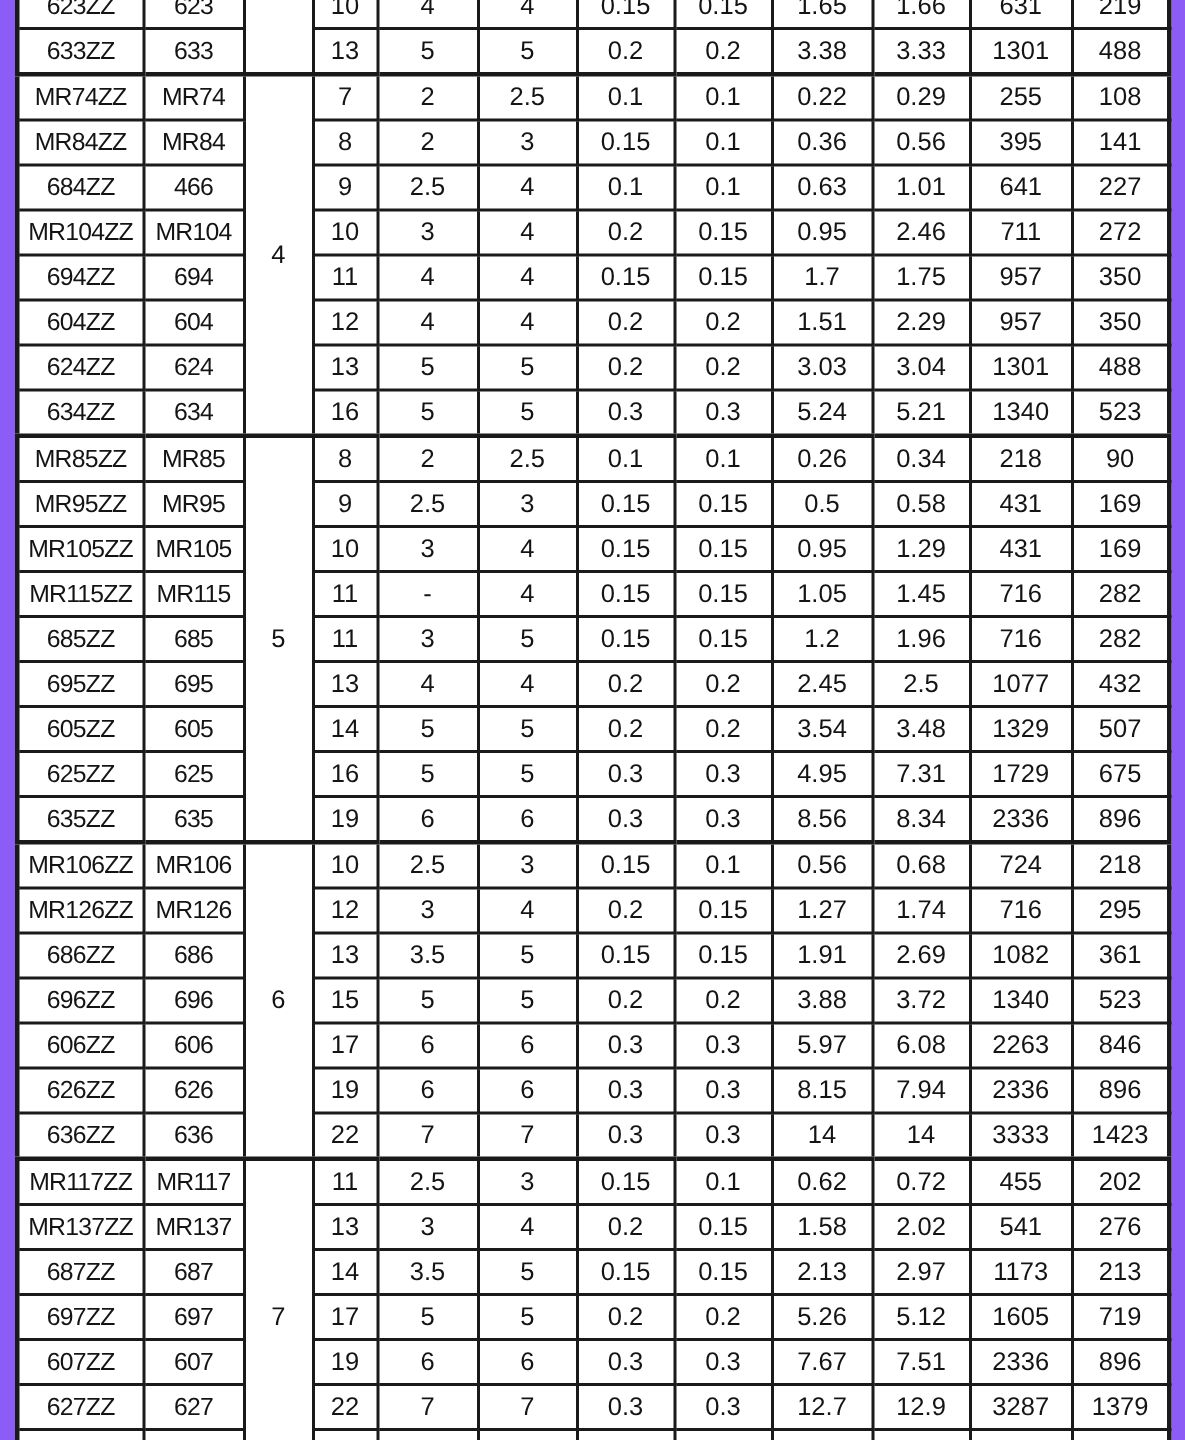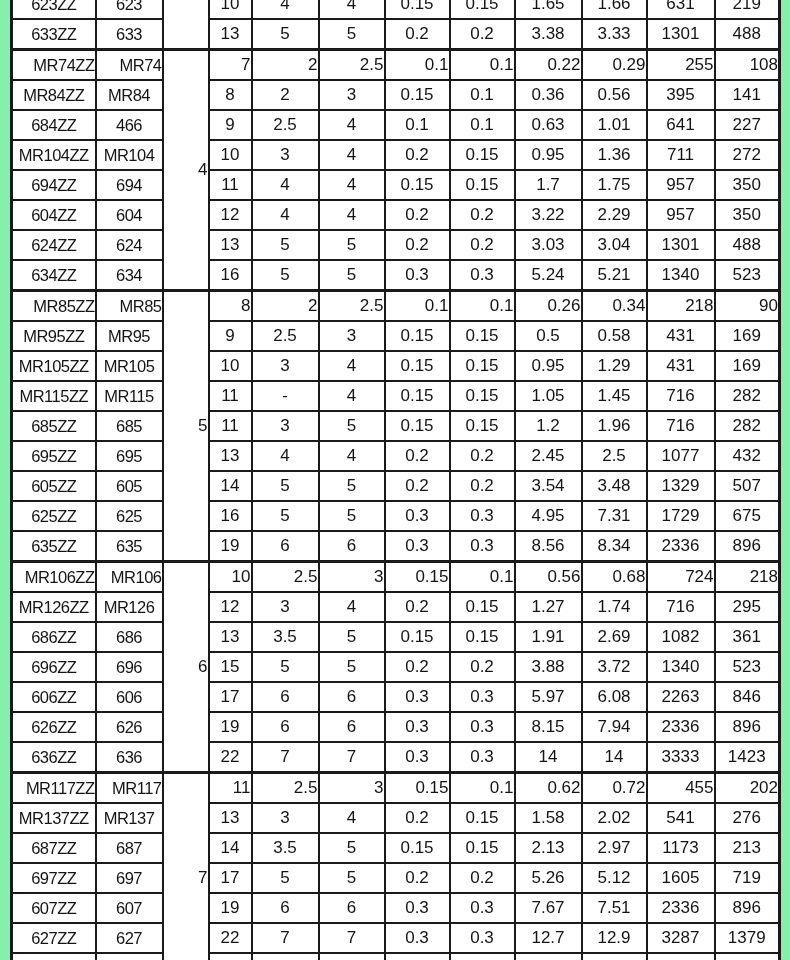--- a/index.html
+++ b/index.html
@@ -4,21 +4,21 @@
 <style>
   html, body {
     margin: 0;
     padding: 0;
     background: #ffffff;
   }
   .screen {
     position: relative;
     width: 790px;
     height: 960px;
-    background: #86efac;
+    background: #8b5cf6;
     overflow: hidden;
   }
   table.spec {
     position: absolute;
     left: 10px;
     top: -13px;
     border-collapse: collapse;
     table-layout: fixed;
     width: 768px;
     border: 3px solid #1a1a1a;
@@ -35,21 +35,20 @@
     color: #141414;
     white-space: nowrap;
     overflow: hidden;
   }
   table.spec td.model-col {
     letter-spacing: -0.5px;
     font-size: 16.5px;
   }
   table.spec tr.section-start td {
     border-top-width: 3px;
-    text-align: right;
   }
 </style>
 </head>
 <body>
 
 <div class="screen">
   <table class="spec">
     <colgroup>
         <col style="width: 84px;">
         <col style="width: 67px;">
@@ -134,21 +133,21 @@
         </tr>
         <tr>
           <td class="model-col">MR104ZZ</td>
           <td class="model-col">MR104</td>
           <td>10</td>
           <td>3</td>
           <td>4</td>
           <td>0.2</td>
           <td>0.15</td>
           <td>0.95</td>
-          <td>1.36</td>
+          <td>2.46</td>
           <td>711</td>
           <td>272</td>
         </tr>
         <tr>
           <td class="model-col">694ZZ</td>
           <td class="model-col">694</td>
           <td>11</td>
           <td>4</td>
           <td>4</td>
           <td>0.15</td>
@@ -159,21 +158,21 @@
           <td>350</td>
         </tr>
         <tr>
           <td class="model-col">604ZZ</td>
           <td class="model-col">604</td>
           <td>12</td>
           <td>4</td>
           <td>4</td>
           <td>0.2</td>
           <td>0.2</td>
-          <td>3.22</td>
+          <td>1.51</td>
           <td>2.29</td>
           <td>957</td>
           <td>350</td>
         </tr>
         <tr>
           <td class="model-col">624ZZ</td>
           <td class="model-col">624</td>
           <td>13</td>
           <td>5</td>
           <td>5</td>

